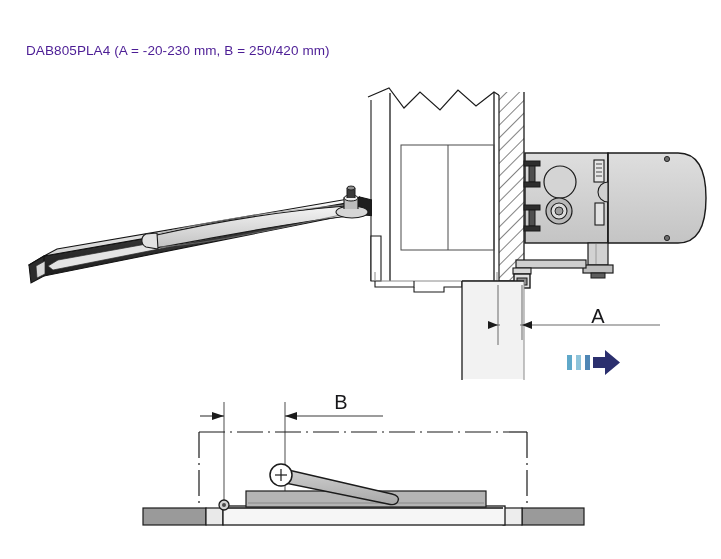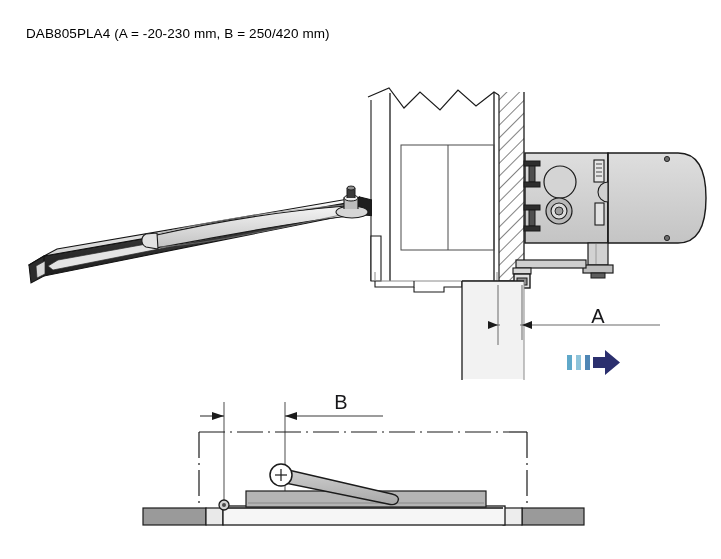--- a/index.html
+++ b/index.html
@@ -11,24 +11,24 @@
     width: 721px;
     height: 559px;
     position: relative;
     overflow: hidden;
     font-family: "Liberation Sans", sans-serif;
     color: #1b1b1b;
   }
   #caption {
     position: absolute;
     left: 26px;
-    top: 26px;
+    top: 43px;
     font-size: 13.5px;
     letter-spacing: 0.1px;
-    color: #000000;
+    color: #4c1d95;
     white-space: nowrap;
   }
   #drawing {
     position: absolute;
     left: 0;
     top: 0;
   }
   .dim-label {
     font-family: "Liberation Sans", sans-serif;
     font-size: 20px;

